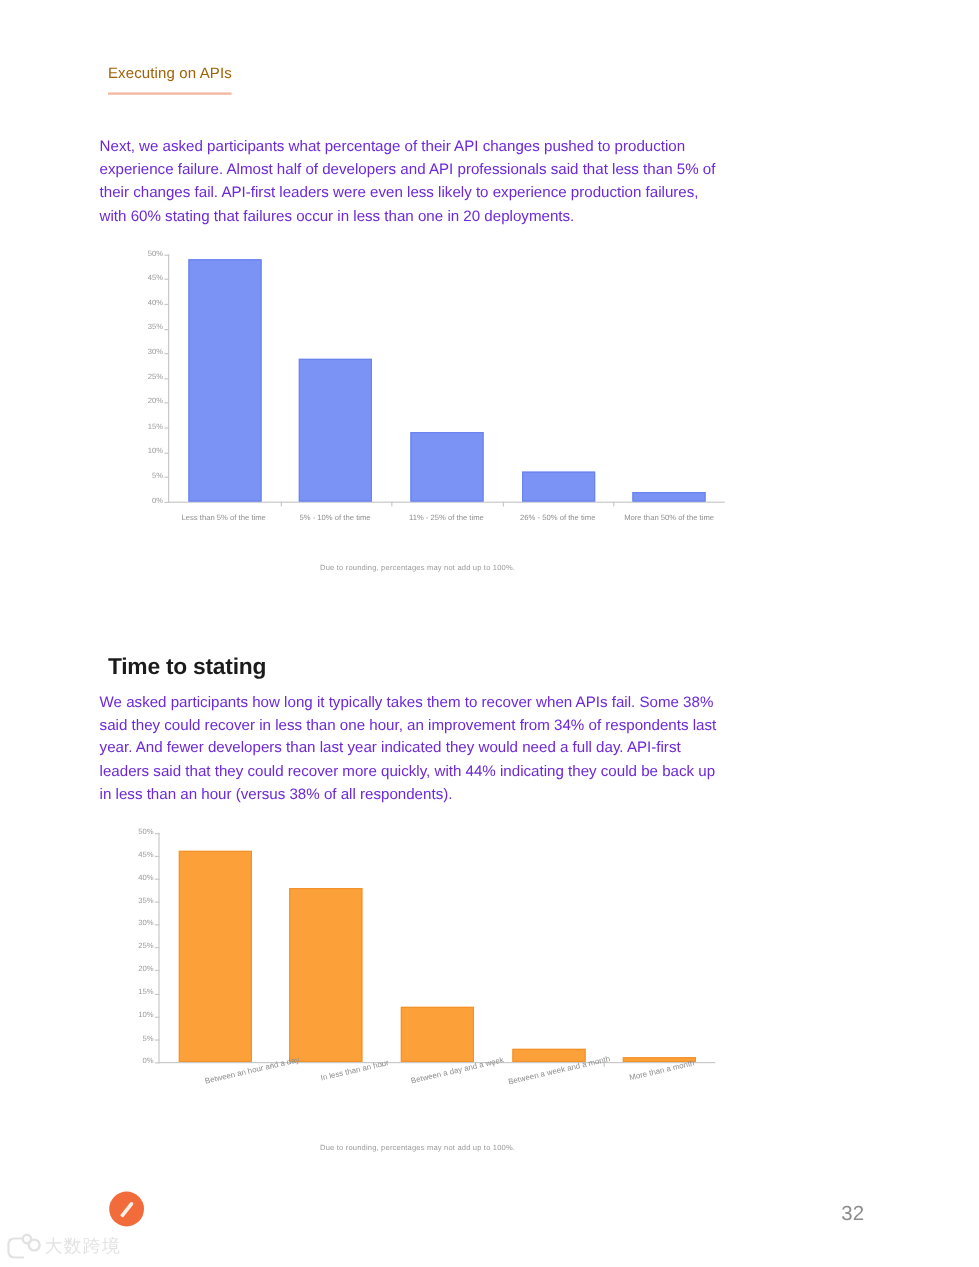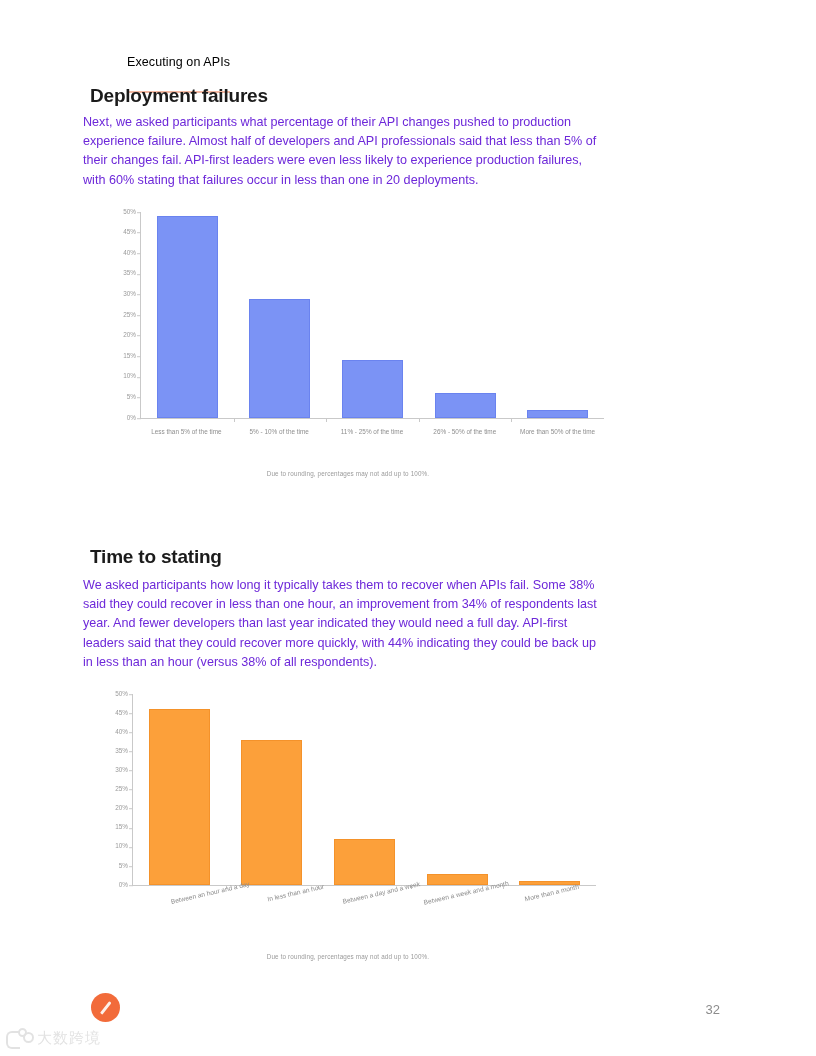--- a/index.html
+++ b/index.html
@@ -23,27 +23,26 @@
   }
 
   
   .kicker-wrap {
     position: absolute;
     left: 90px;
     top: 52px;
   }
   .kicker {
     font-size: 12.5px;
-    color: #000000;
+    color: #a16207;
     letter-spacing: .1px;
-    padding-bottom: 22px;
+    padding-bottom: 9px;
     display: inline-block;
     border-bottom: 2px solid #f3b9a3;
     white-space: nowrap;
-    margin-left: 37px;
   }
 
   
   .h2 {
     position: absolute;
     left: 90px;
     font-size: 19px;
     font-weight: bold;
     color: #1b1b1b;
     letter-spacing: -.2px;
@@ -214,21 +213,21 @@
     right: 0;
     top: 1002px;
     text-align: center;
     font-size: 11.5px;
     color: #8c8c8c;
   }
   .footer-page {
     position: absolute;
     right: 96px;
     top: 1002px;
-    font-size: 13px;
+    font-size: 17px;
     color: #8c8c8c;
   }
 
   
   .watermark {
     position: absolute;
     left: 6px;
     bottom: 8px;
     display: flex;
     align-items: center;
@@ -267,21 +266,20 @@
 </style>
 </head>
 <body>
 
 <div class="page">
 
   <div class="kicker-wrap">
     <span class="kicker">Executing on APIs</span>
   </div>
 
-  <div class="h2 h2-deploy">Deployment failures</div>
   <div class="body body-deploy">Next, we asked participants what percentage of their API changes pushed to production experience failure. Almost half of developers and API professionals said that less than 5% of their changes fail. API-first leaders were even less likely to experience production failures, with 60% stating that failures occur in less than one in 20 deployments.</div>
 
   <div class="chart chart-1" id="chart-1">
     <div class="plot">
       <div class="bars">
           <div class="barcell">
             <div class="bar" title="Less than 5% of the time: 49%" style="height: 98%;"></div>
           </div>
           <div class="barcell">
             <div class="bar" title="5% - 10% of the time: 29%" style="height: 58%;"></div>

